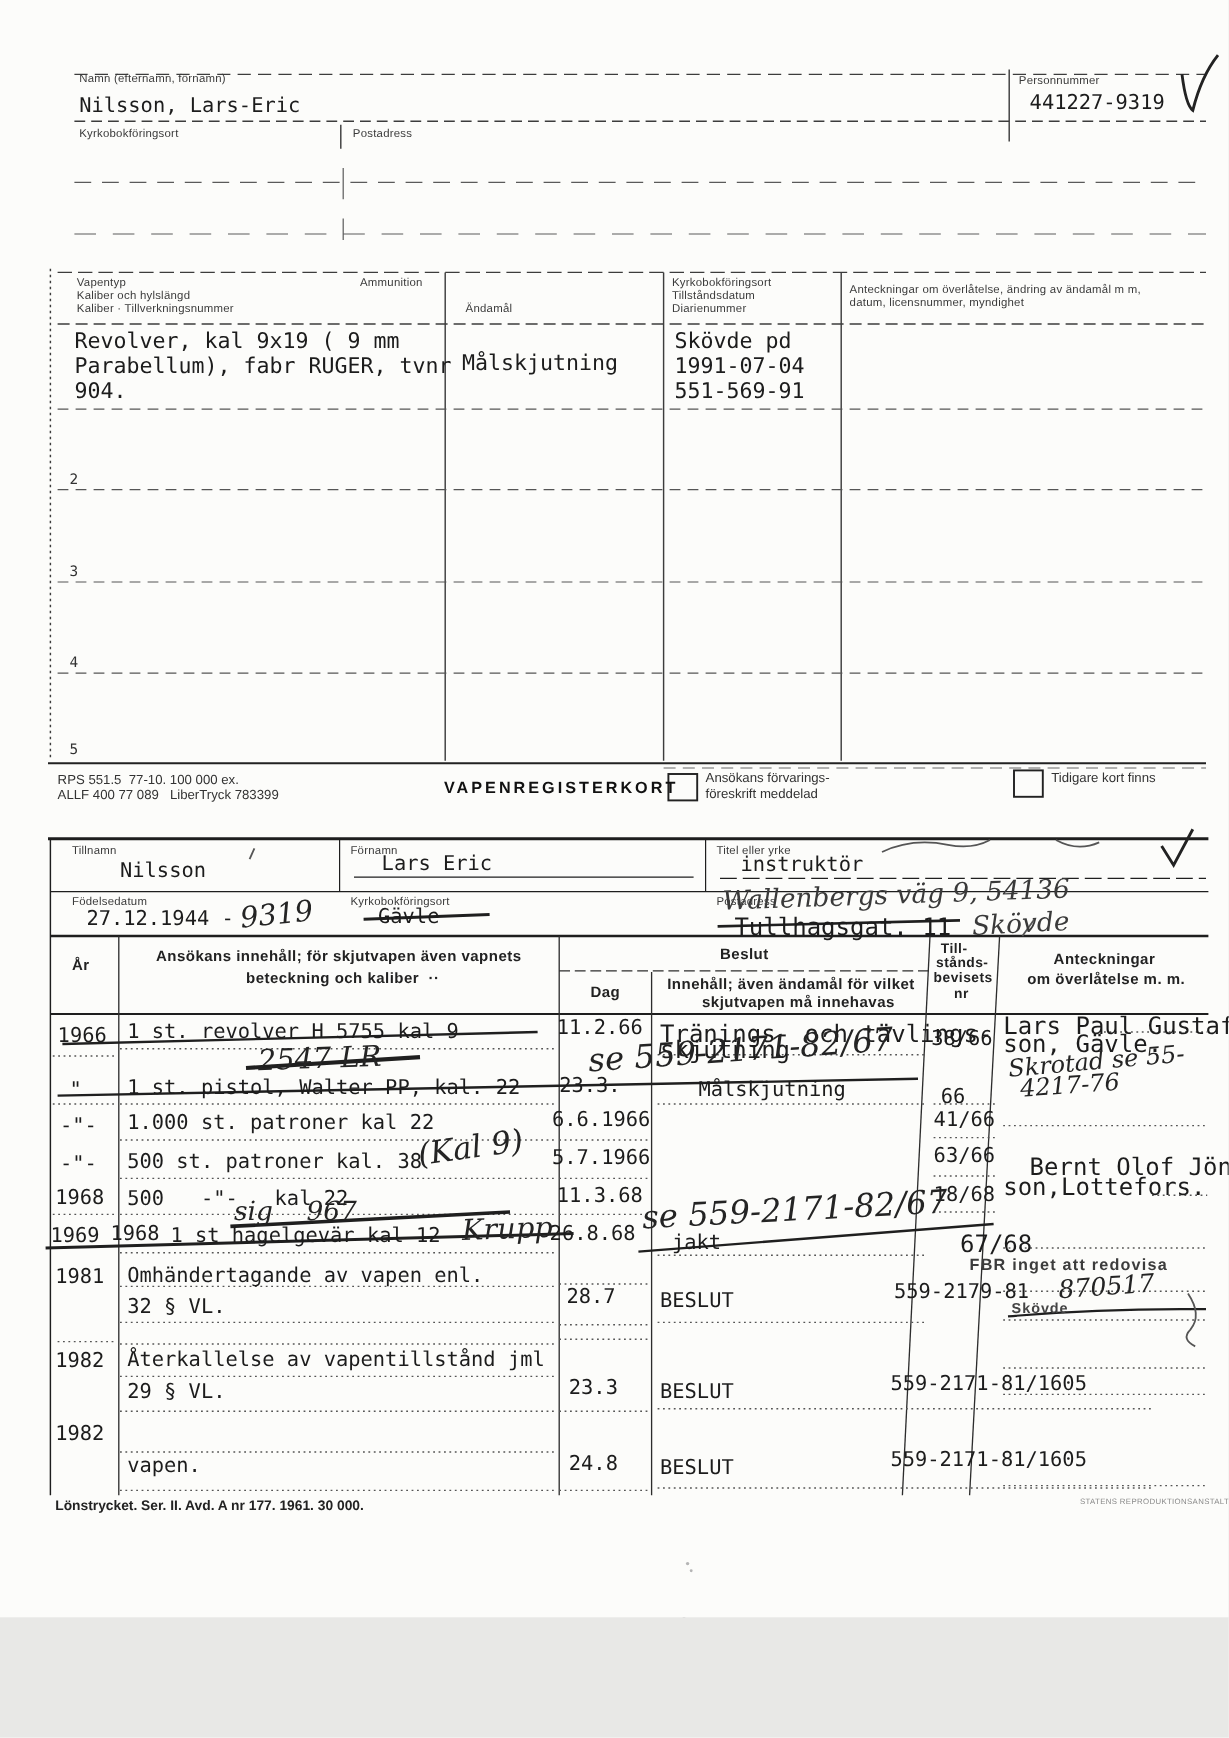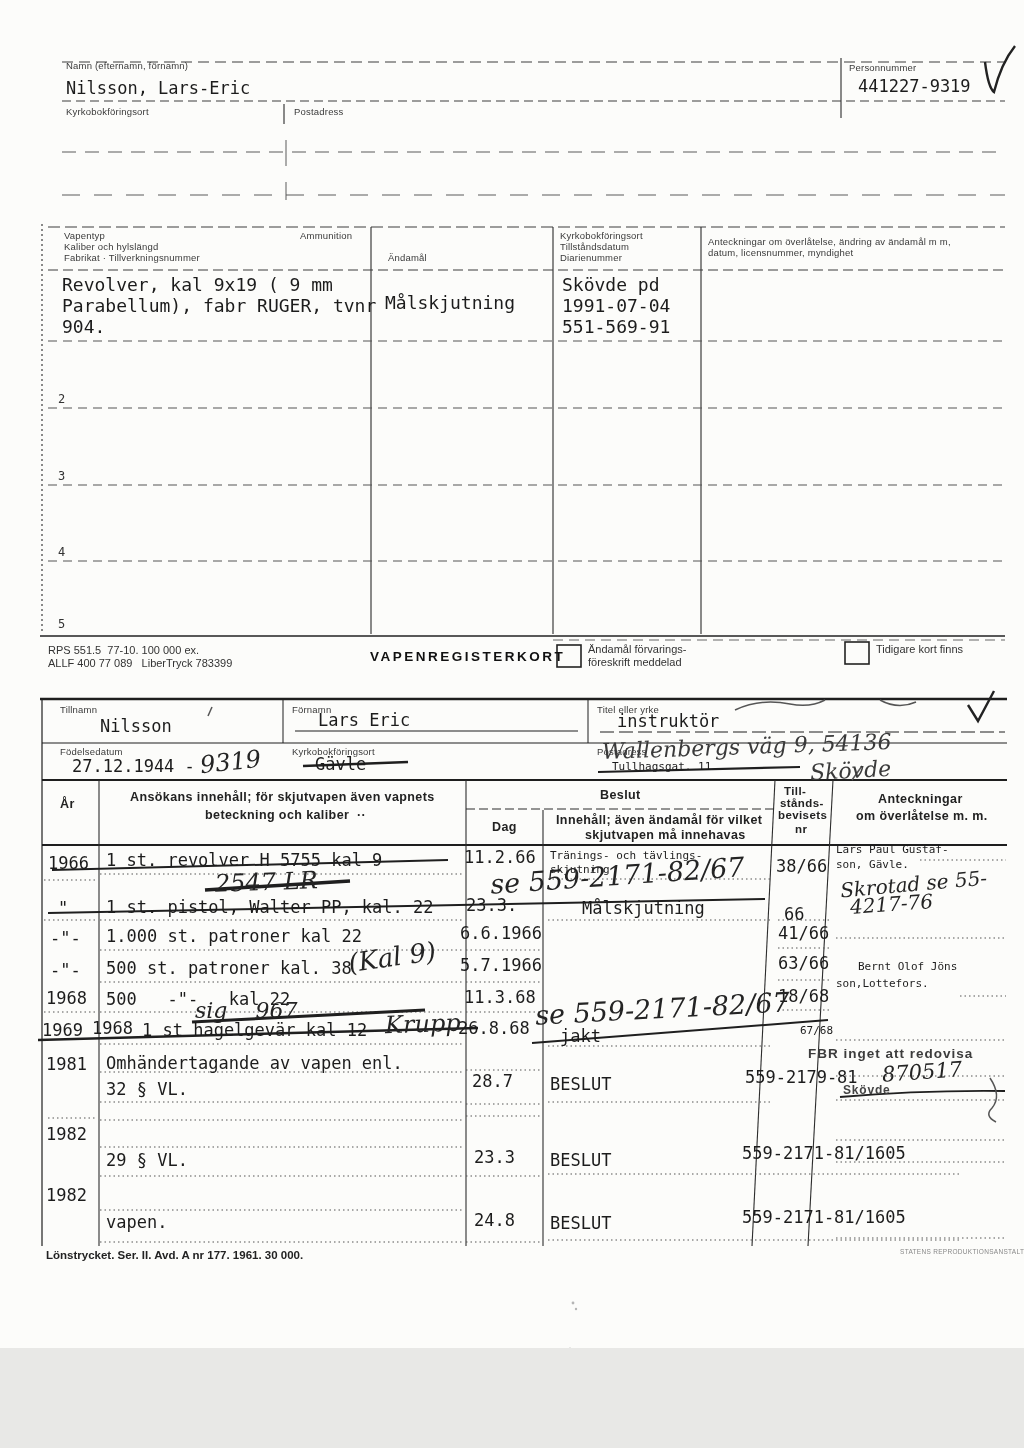--- a/index.html
+++ b/index.html
@@ -3,21 +3,21 @@
 <meta charset="utf-8">
 <style>
   html,body{margin:0;padding:0;background:#e8e8e6;}
   #page{position:relative;width:1024px;height:1348px;background:#fcfcfa;overflow:hidden;
         font-family:"Liberation Sans",sans-serif;}
   .abs{position:absolute;white-space:pre;}
   .lbl{font:9.5px "Liberation Sans",sans-serif;color:#3a3a3a;letter-spacing:.2px;}
   .lbl11{font:11px "Liberation Sans",sans-serif;color:#333;}
   .tw{font-family:"DejaVu Sans Mono","Liberation Mono",monospace;font-size:17px;color:#1c1c1c;}
   .tw18{font-size:18px;}
-  .tw16{font-size:11px;}
+  .tw16{font-size:20px;}
   .tw12{font-size:12px;color:#333;}
   .thdr{font:600 12.5px "Liberation Sans",sans-serif;color:#222;letter-spacing:.4px;}
   .hw{font-family:"DejaVu Serif",serif;font-style:italic;color:#242424;}
   .stamp{font:600 13.5px "Liberation Sans",sans-serif;color:#3c3c3c;letter-spacing:1px;}
   .stamp2{font:600 12px "Liberation Sans",sans-serif;color:#444;letter-spacing:.8px;}
   .title{font:bold 13.5px "Liberation Sans",sans-serif;letter-spacing:2.5px;color:#111;}
   .ftr{font:bold 11.5px "Liberation Sans",sans-serif;color:#222;}
   .tiny{font:6.5px "Liberation Sans",sans-serif;color:#888;letter-spacing:.3px;}
 </style>
 </head>
@@ -164,21 +164,21 @@
 
   <div class="abs lbl" style="left:66px;top:60px">Namn (efternamn, förnamn)</div>
   <div class="abs tw" style="left:66px;top:78px">Nilsson, Lars-Eric</div>
   <div class="abs lbl" style="left:849px;top:62px">Personnummer</div>
   <div class="abs tw" style="left:858px;top:76px">441227-9319</div>
   <div class="abs lbl" style="left:66px;top:106px">Kyrkobokföringsort</div>
   <div class="abs lbl" style="left:294px;top:106px">Postadress</div>
 
   <div class="abs lbl" style="left:64px;top:230px">Vapentyp</div>
   <div class="abs lbl" style="left:64px;top:241px">Kaliber och hylslängd</div>
-  <div class="abs lbl" style="left:64px;top:252px">Fabrikat · Tillverkningsnummer</div>
+  <div class="abs lbl" style="left:64px;top:252px">Kaliber · Tillverkningsnummer</div>
   <div class="abs lbl" style="left:300px;top:230px">Ammunition</div>
   <div class="abs lbl" style="left:388px;top:252px">Ändamål</div>
   <div class="abs lbl" style="left:560px;top:230px">Kyrkobokföringsort</div>
   <div class="abs lbl" style="left:560px;top:241px">Tillståndsdatum</div>
   <div class="abs lbl" style="left:560px;top:252px">Diarienummer</div>
   <div class="abs lbl" style="left:708px;top:236px">Anteckningar om överlåtelse, ändring av ändamål m m,</div>
   <div class="abs lbl" style="left:708px;top:247px">datum, licensnummer, myndighet</div>
 
   <div class="abs tw tw18" style="left:62px;top:274px">Revolver, kal 9x19 ( 9 mm</div>
   <div class="abs tw tw18" style="left:62px;top:295px">Parabellum), fabr RUGER, tvnr</div>
@@ -189,21 +189,21 @@
   <div class="abs tw tw18" style="left:562px;top:316px">551-569-91</div>
 
   <div class="abs tw tw12" style="left:58px;top:392px">2</div>
   <div class="abs tw tw12" style="left:58px;top:469px">3</div>
   <div class="abs tw tw12" style="left:58px;top:545px">4</div>
   <div class="abs tw tw12" style="left:58px;top:617px">5</div>
 
   <div class="abs lbl11" style="left:48px;top:644px">RPS 551.5  77-10. 100 000 ex.</div>
   <div class="abs lbl11" style="left:48px;top:657px">ALLF 400 77 089   LiberTryck 783399</div>
   <div class="abs title" style="left:370px;top:649px">VAPENREGISTERKORT</div>
-  <div class="abs lbl11" style="left:588px;top:643px">Ändamål förvarings-</div>
+  <div class="abs lbl11" style="left:588px;top:643px">Ansökans förvarings-</div>
   <div class="abs lbl11" style="left:588px;top:656px">föreskrift meddelad</div>
   <div class="abs lbl11" style="left:876px;top:643px">Tidigare kort finns</div>
 
   <div class="abs lbl" style="left:60px;top:704px">Tillnamn</div>
   <div class="abs tw" style="left:100px;top:716px">Nilsson</div>
   <div class="abs lbl" style="left:292px;top:704px">Förnamn</div>
   <div class="abs tw" style="left:318px;top:710px">Lars Eric</div>
   <div class="abs lbl" style="left:597px;top:704px">Titel eller yrke</div>
   <div class="abs tw" style="left:617px;top:711px">instruktör</div>
   <div class="abs lbl" style="left:60px;top:746px">Födelsedatum</div>
@@ -281,20 +281,21 @@
   <div class="abs tw" style="left:46px;top:1054px">1981</div>
   <div class="abs tw" style="left:106px;top:1053px">Omhändertagande av vapen enl.</div>
   <div class="abs tw" style="left:106px;top:1079px">32 § VL.</div>
   <div class="abs tw" style="left:472px;top:1071px">28.7</div>
   <div class="abs tw" style="left:550px;top:1074px">BESLUT</div>
   <div class="abs tw" style="left:745px;top:1067px">559-2179-81</div>
   <div class="abs stamp2" style="left:843px;top:1083px">Skövde</div>
   <div class="abs hw" style="left:882px;top:1060px;font-size:21px;transform:rotate(-4deg)">870517</div>
 
   <div class="abs tw" style="left:46px;top:1124px">1982</div>
+  <div class="abs tw" style="left:106px;top:1123px">Återkallelse av vapentillstånd jml</div>
   <div class="abs tw" style="left:106px;top:1150px">29 § VL.</div>
   <div class="abs tw" style="left:474px;top:1147px">23.3</div>
   <div class="abs tw" style="left:550px;top:1150px">BESLUT</div>
   <div class="abs tw" style="left:742px;top:1143px">559-2171-81/1605</div>
 
   <div class="abs tw" style="left:46px;top:1185px">1982</div>
   <div class="abs tw" style="left:106px;top:1212px">vapen.</div>
   <div class="abs tw" style="left:474px;top:1210px">24.8</div>
   <div class="abs tw" style="left:550px;top:1213px">BESLUT</div>
   <div class="abs tw" style="left:742px;top:1207px">559-2171-81/1605</div>

